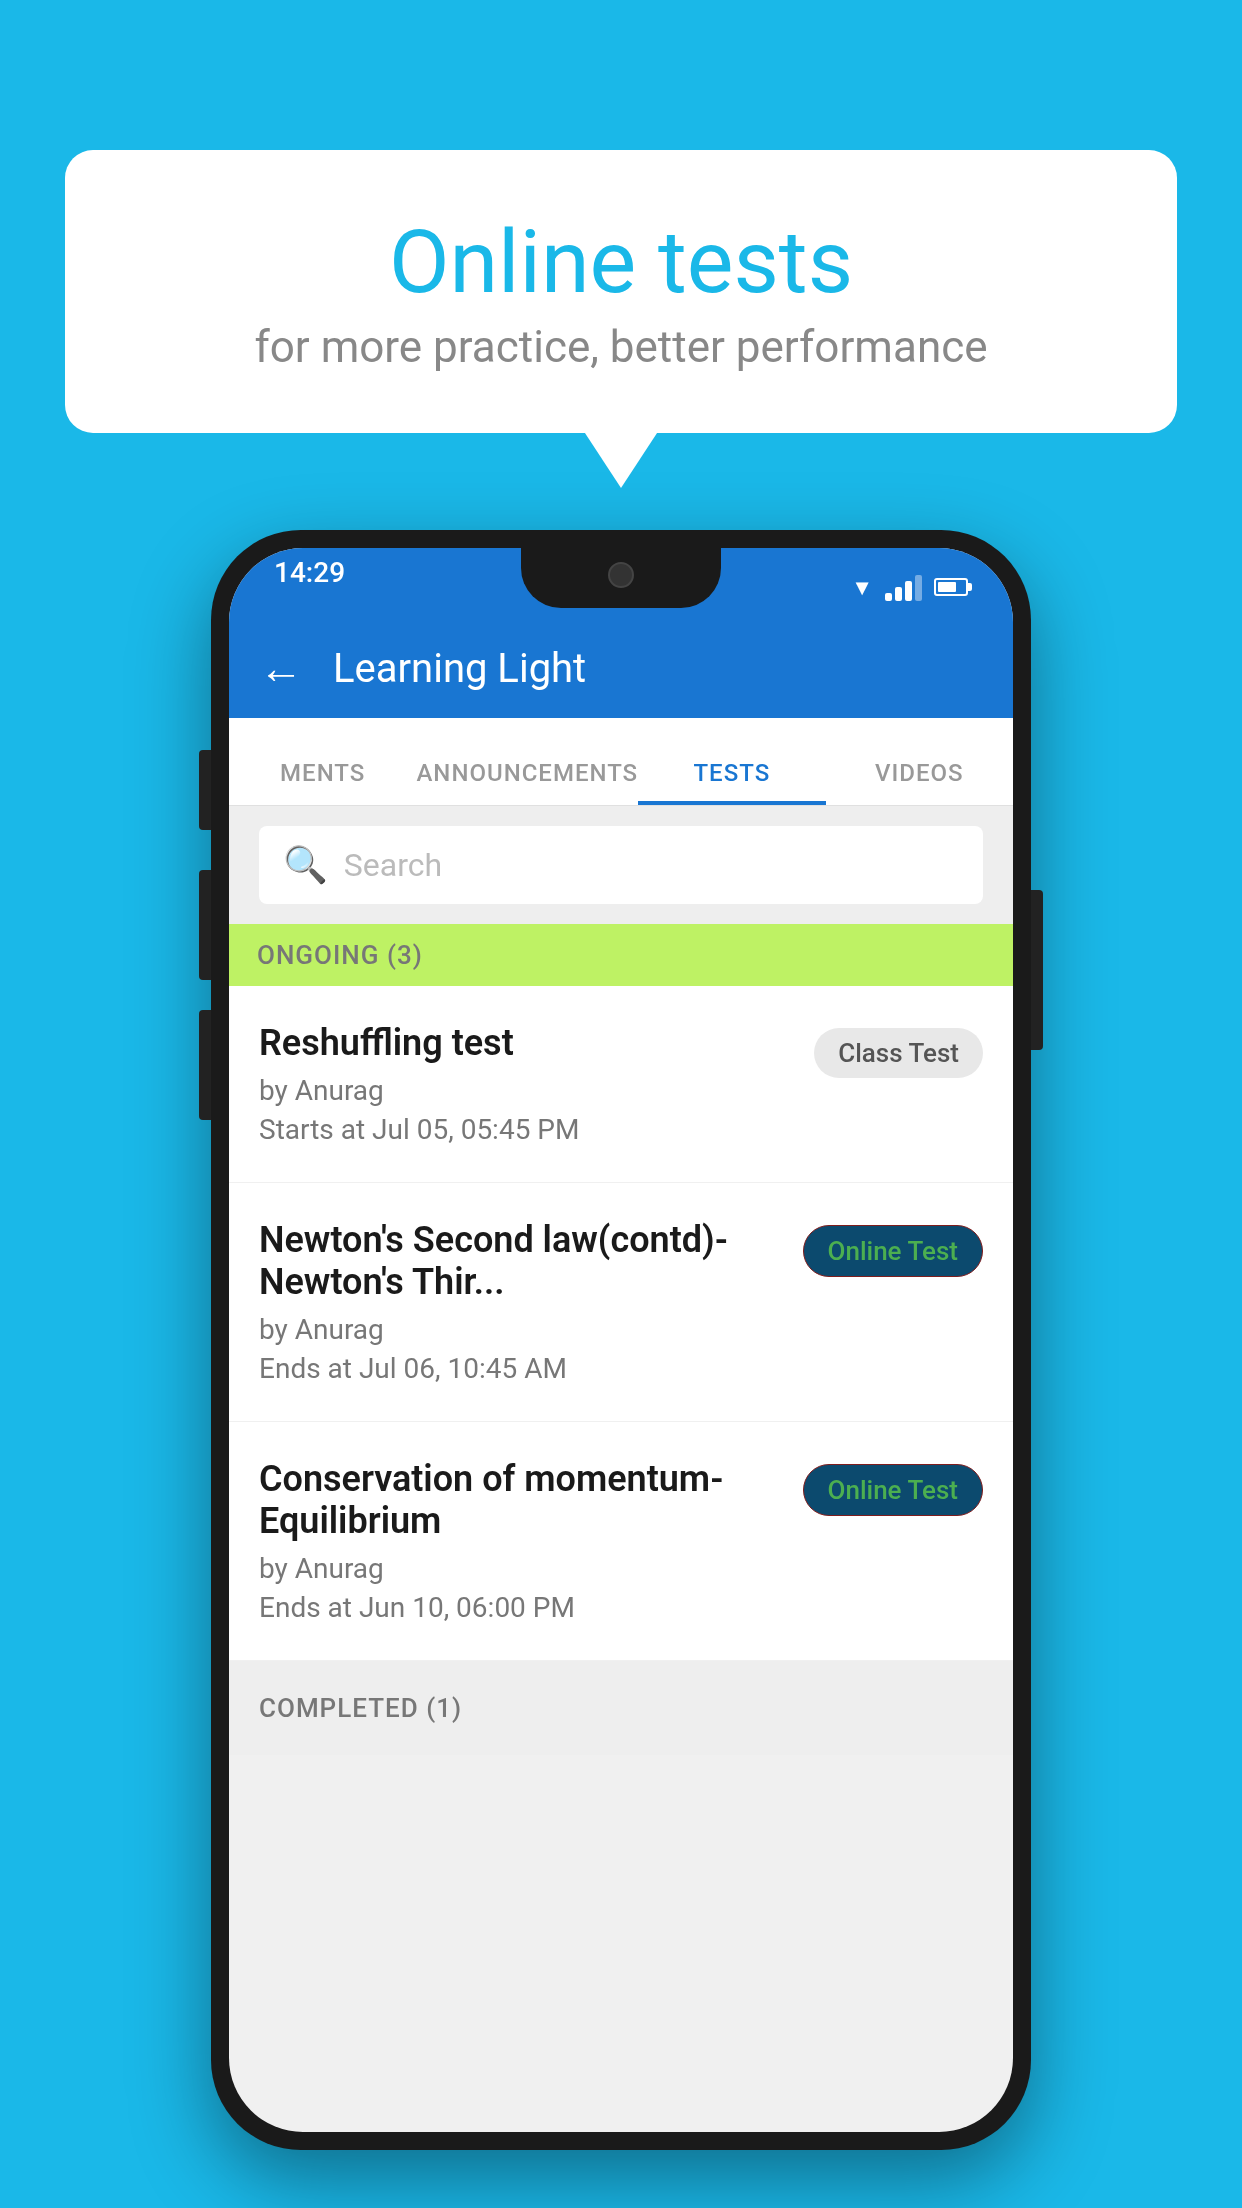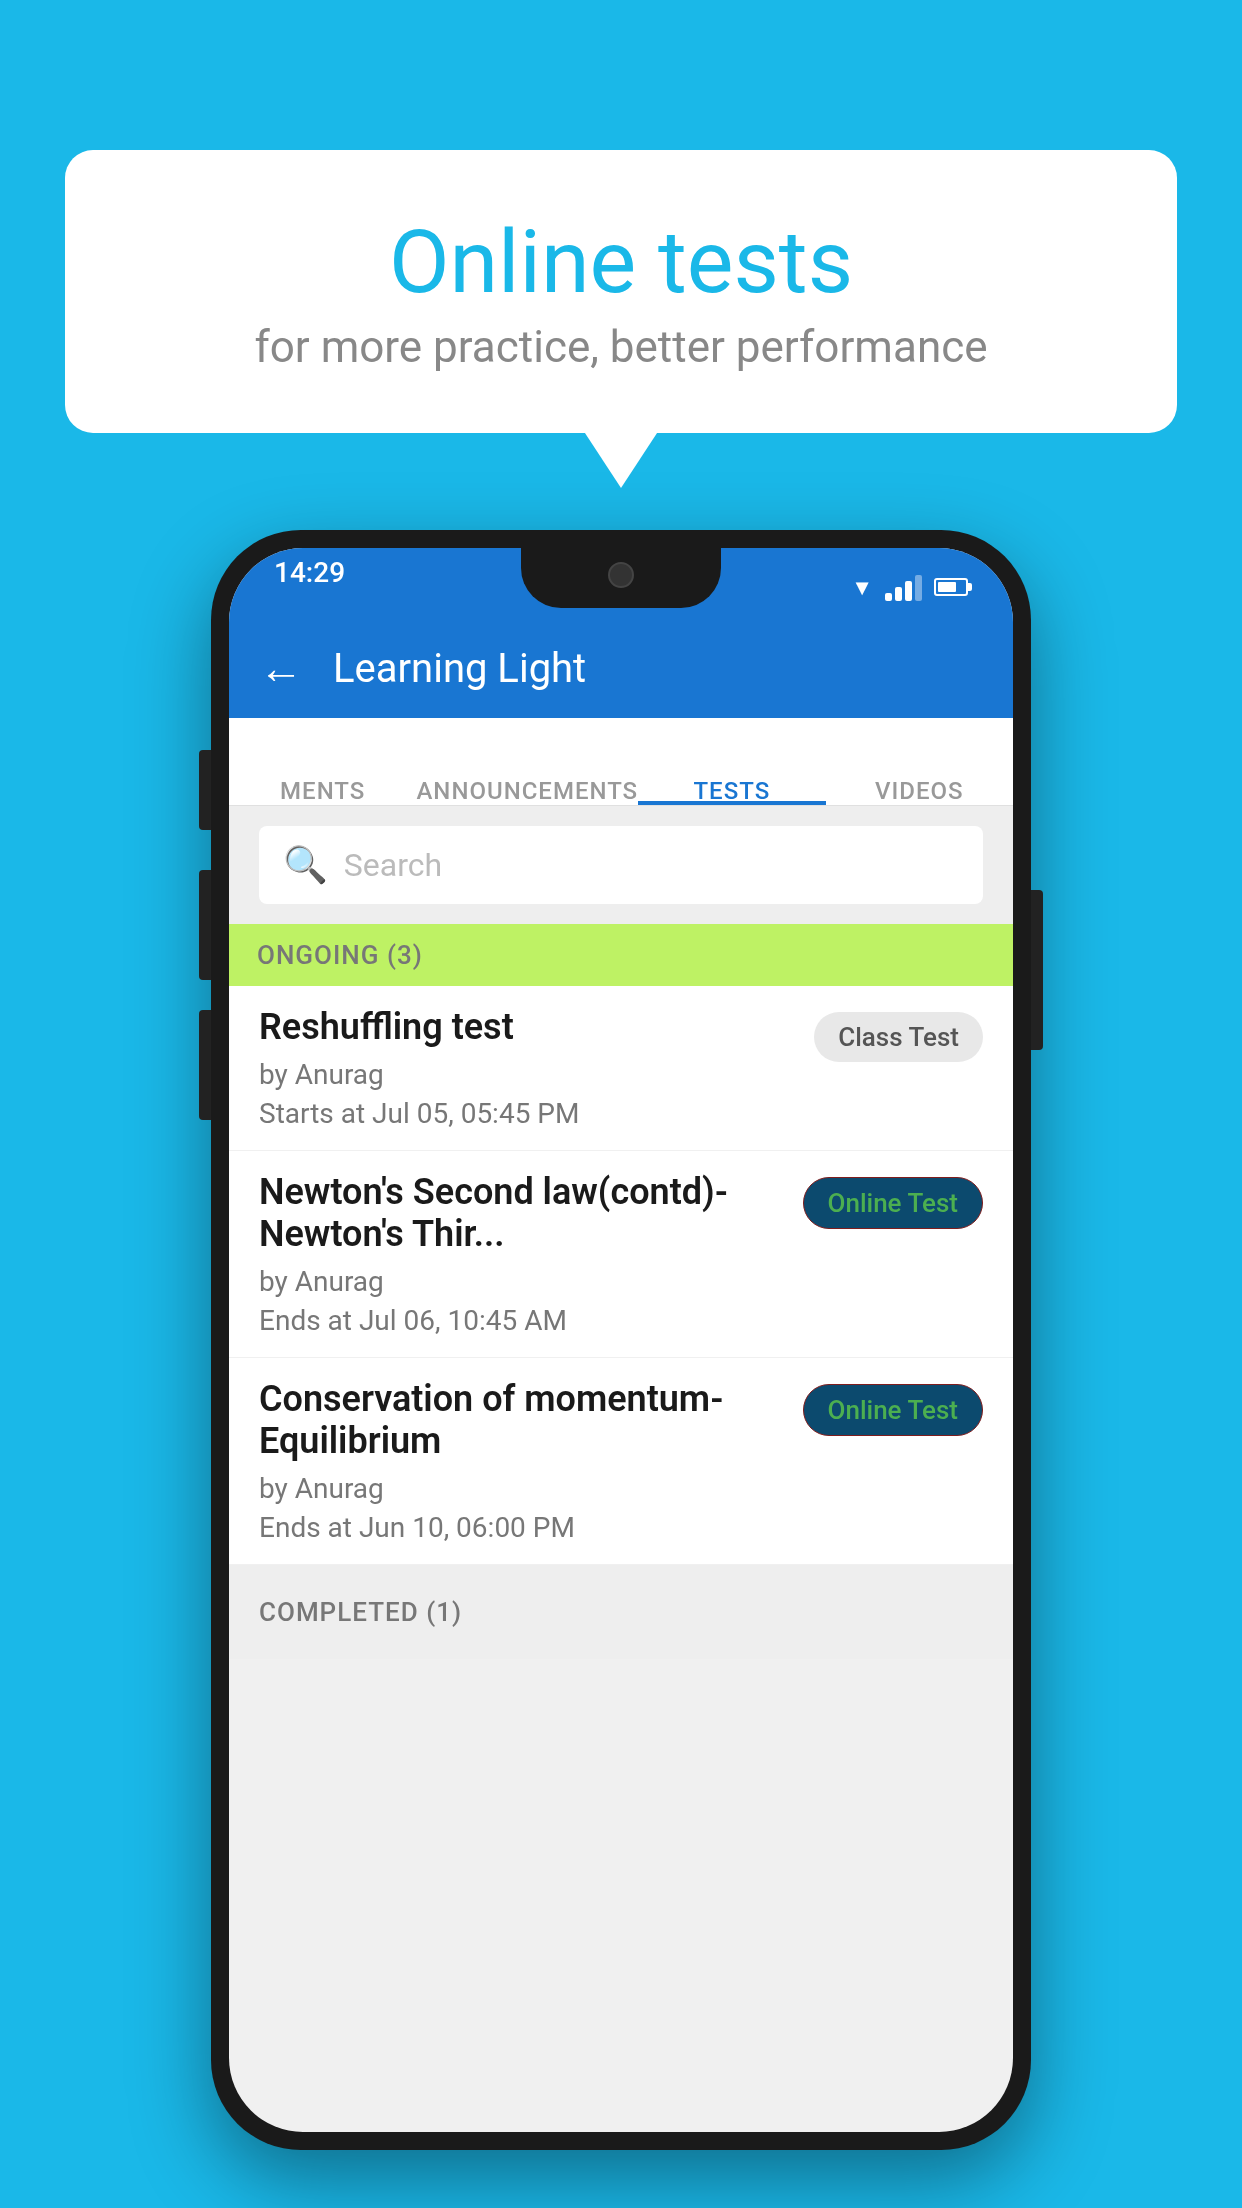--- a/index.html
+++ b/index.html
@@ -239,20 +239,21 @@
       background: white;
       display: flex;
       border-bottom: 1px solid #e0e0e0;
       height: 88px;
       align-items: flex-end;
     }
 
     .tab-item {
       flex: 1;
       text-align: center;
+      padding-bottom: 18px;
       font-size: 24px;
       font-weight: 500;
       color: #999;
       letter-spacing: 1px;
       cursor: pointer;
       position: relative;
     }
 
     .tab-item.active {
       color: #1976d2;
@@ -305,21 +306,21 @@
       font-weight: 500;
       letter-spacing: 1px;
     }
 
     
     .test-list {
       background: white;
     }
 
     .test-item {
-      padding: 20px 30px;
+      padding: 36px 30px;
       border-bottom: 1px solid #f0f0f0;
       display: flex;
       align-items: flex-start;
       justify-content: space-between;
     }
 
     .test-info {
       flex: 1;
     }
 

